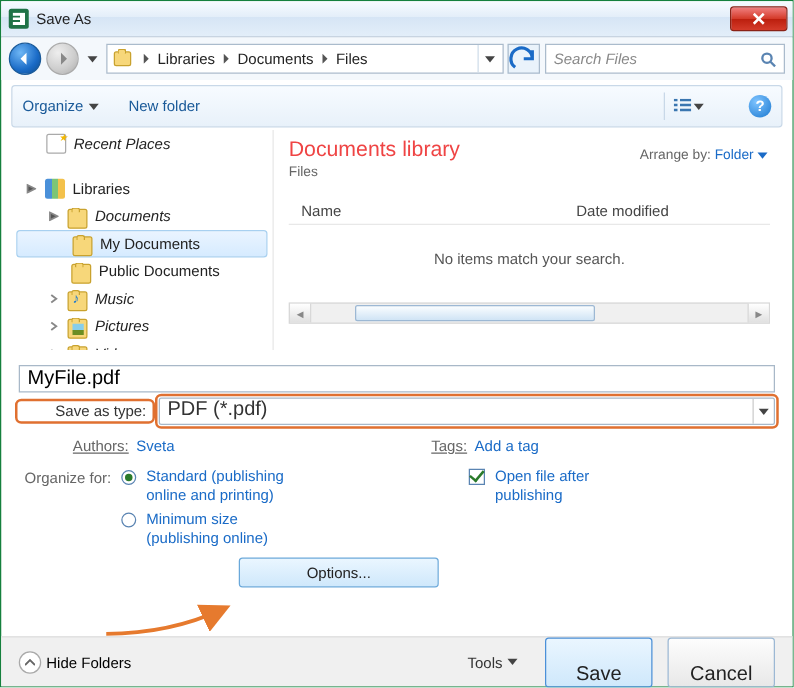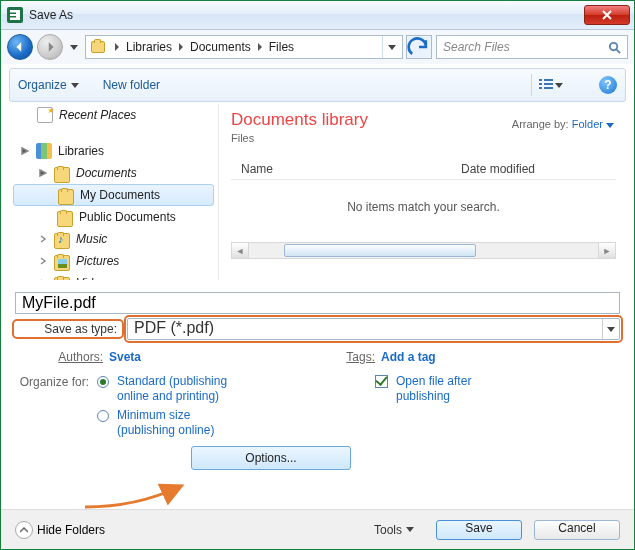--- a/index.html
+++ b/index.html
@@ -128,21 +128,21 @@
     font-size:16px; font-family:inherit;
   }
   .combo { display:flex; justify-content:space-between;}
   .combo .dd { width:16px; height:20px; display:flex; align-items:center; justify-content:center; border-left:1px solid #ccc; margin-right:-5px;}
   .hl { outline:2px solid #e07030; outline-offset:1px; border-radius:2px;padding-left:24px;}
 
   .meta { display:flex; gap:40px; margin-top:8px; font-size:12px; padding-left:14px;}
   .meta .col { display:flex; flex-direction:column; gap:8px; }
   .meta .pair { display:flex; gap:6px; }
   .meta .k { color:#666; width:74px; text-align:right;text-decoration:underline;}
-  .meta .v { color:#1a6bc7;font-weight:bold;}
+  .meta .v { color:#1a6bc7;}
   .optrow { display:flex; align-items:flex-start; gap:8px;}
   .optrow .k { color:#666; width:74px; text-align:right; padding-top:1px;}
   .radio { width:12px; height:12px; border-radius:50%; border:1px solid #5a84b2; background:#fff; position:relative; flex-shrink:0; margin-top:2px;}
   .radio.checked::after { content:""; position:absolute; inset:2px; border-radius:50%; background:#2a7a2a;}
   .radiolab { color:#1a6bc7; line-height:15px;}
   .check { width:13px; height:13px; border:1px solid #5a84b2; background:#fff; position:relative; margin-top:1px; flex-shrink:0;}
   .check.checked::after { content:""; position:absolute; left:2px; top:-2px; width:5px; height:9px; border:solid #2a7a2a; border-width:0 2px 2px 0; transform:rotate(40deg);}
 
   .optbtn {
     width:160px; height:24px; margin:8px 0 0 176px;
@@ -160,23 +160,23 @@
   .footer {
     position:absolute; bottom:0; left:0; right:0; height:40px;
     background:#f0f0f0; border-top:1px solid #ddd;
     display:flex; align-items:center; padding:0 14px; font-size:12px; gap:12px;
   }
   .footer .fold { display:flex; align-items:center; gap:4px;}
   .footer .circ { width:18px; height:18px; border:1px solid #aaa; border-radius:50%; background:#fff; display:flex; align-items:center; justify-content:center; color:#666;}
   .footer .spacer { flex:1;}
   .footer .tools { display:flex; align-items:center; gap:4px; color:#333; margin-right:10px;}
   .btn {
-    width:86px; height:20px; border:1px solid #9cb8d4; border-radius:3px;
+    width:86px; height:40px; border:1px solid #9cb8d4; border-radius:3px;
     background:linear-gradient(#fdfdfd,#e8e8e8);
-    display:flex; align-items:flex-start; justify-content:center; font-size:12px; color:#222;
+    display:flex; align-items:flex-end; justify-content:center; font-size:16px; color:#222;
   }
   .btn.primary { background:linear-gradient(#eaf6ff,#cfe8fb); border-color:#4a90d9;}
   .tri { width:0; height:0; border-left:4px solid transparent; border-right:4px solid transparent; border-top:5px solid #444; display:inline-block;}
 </style>
 </head>
 <body>
 
 <div class="win">
 
   <div class="titlebar">

